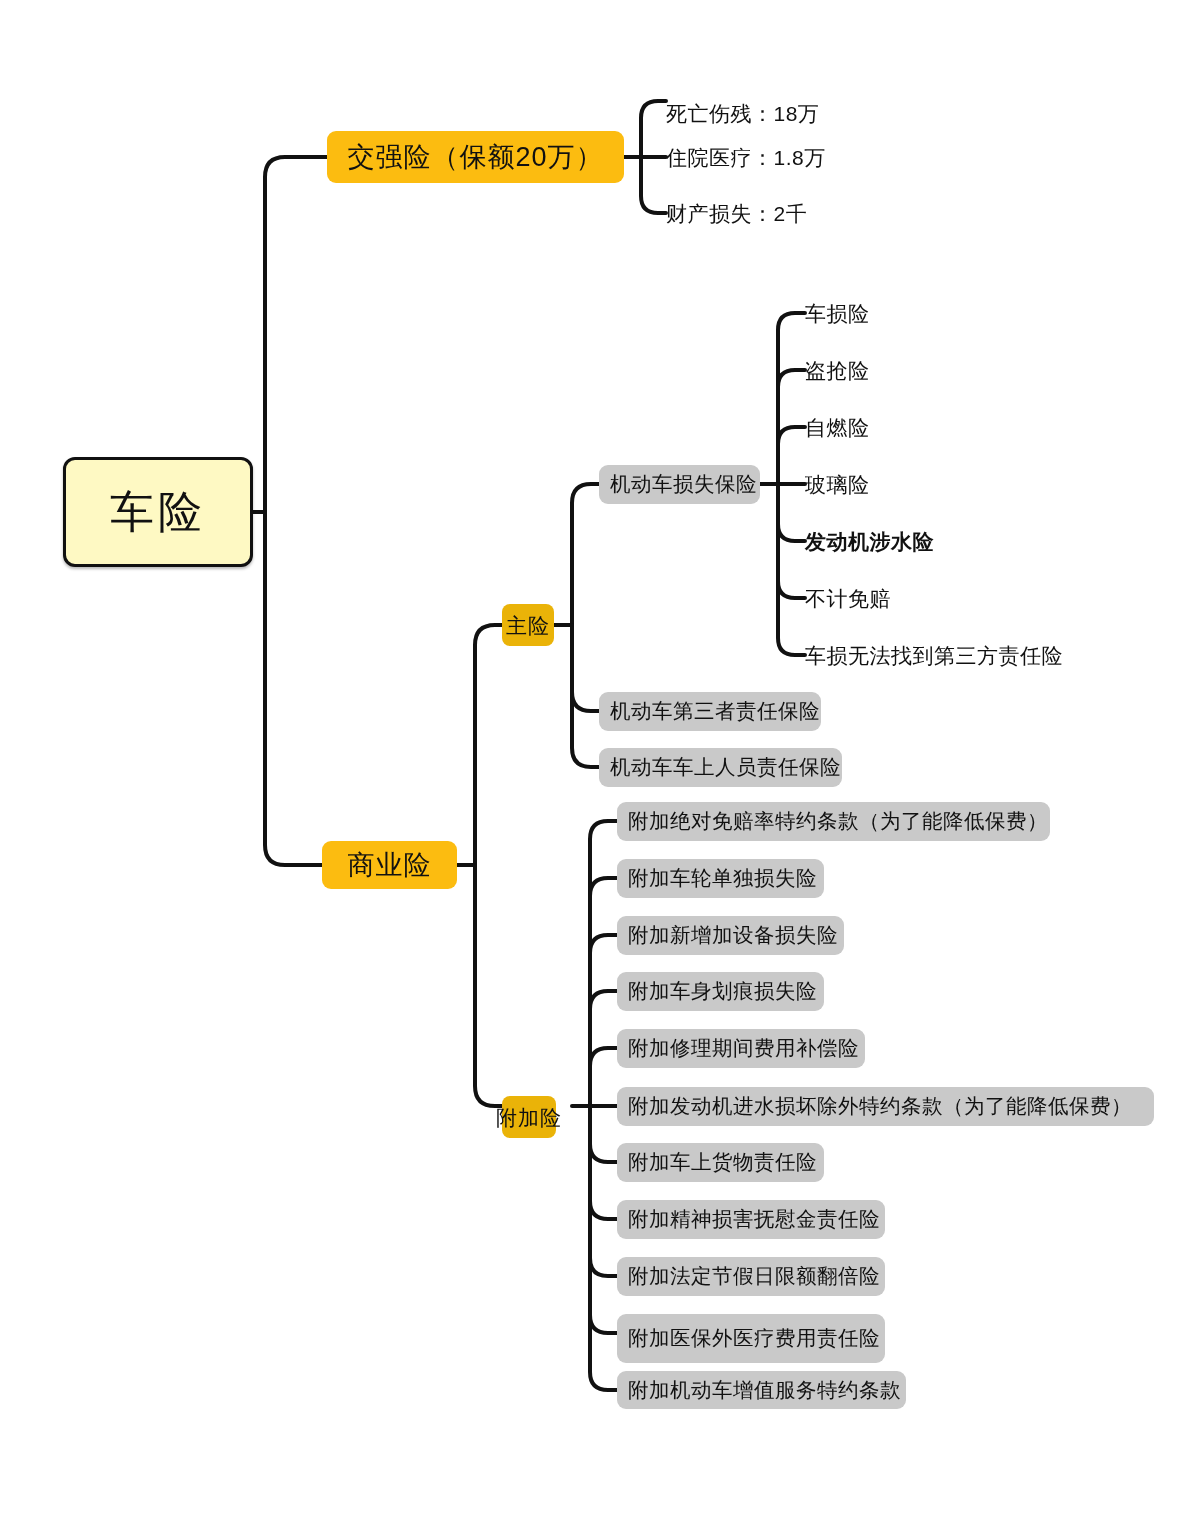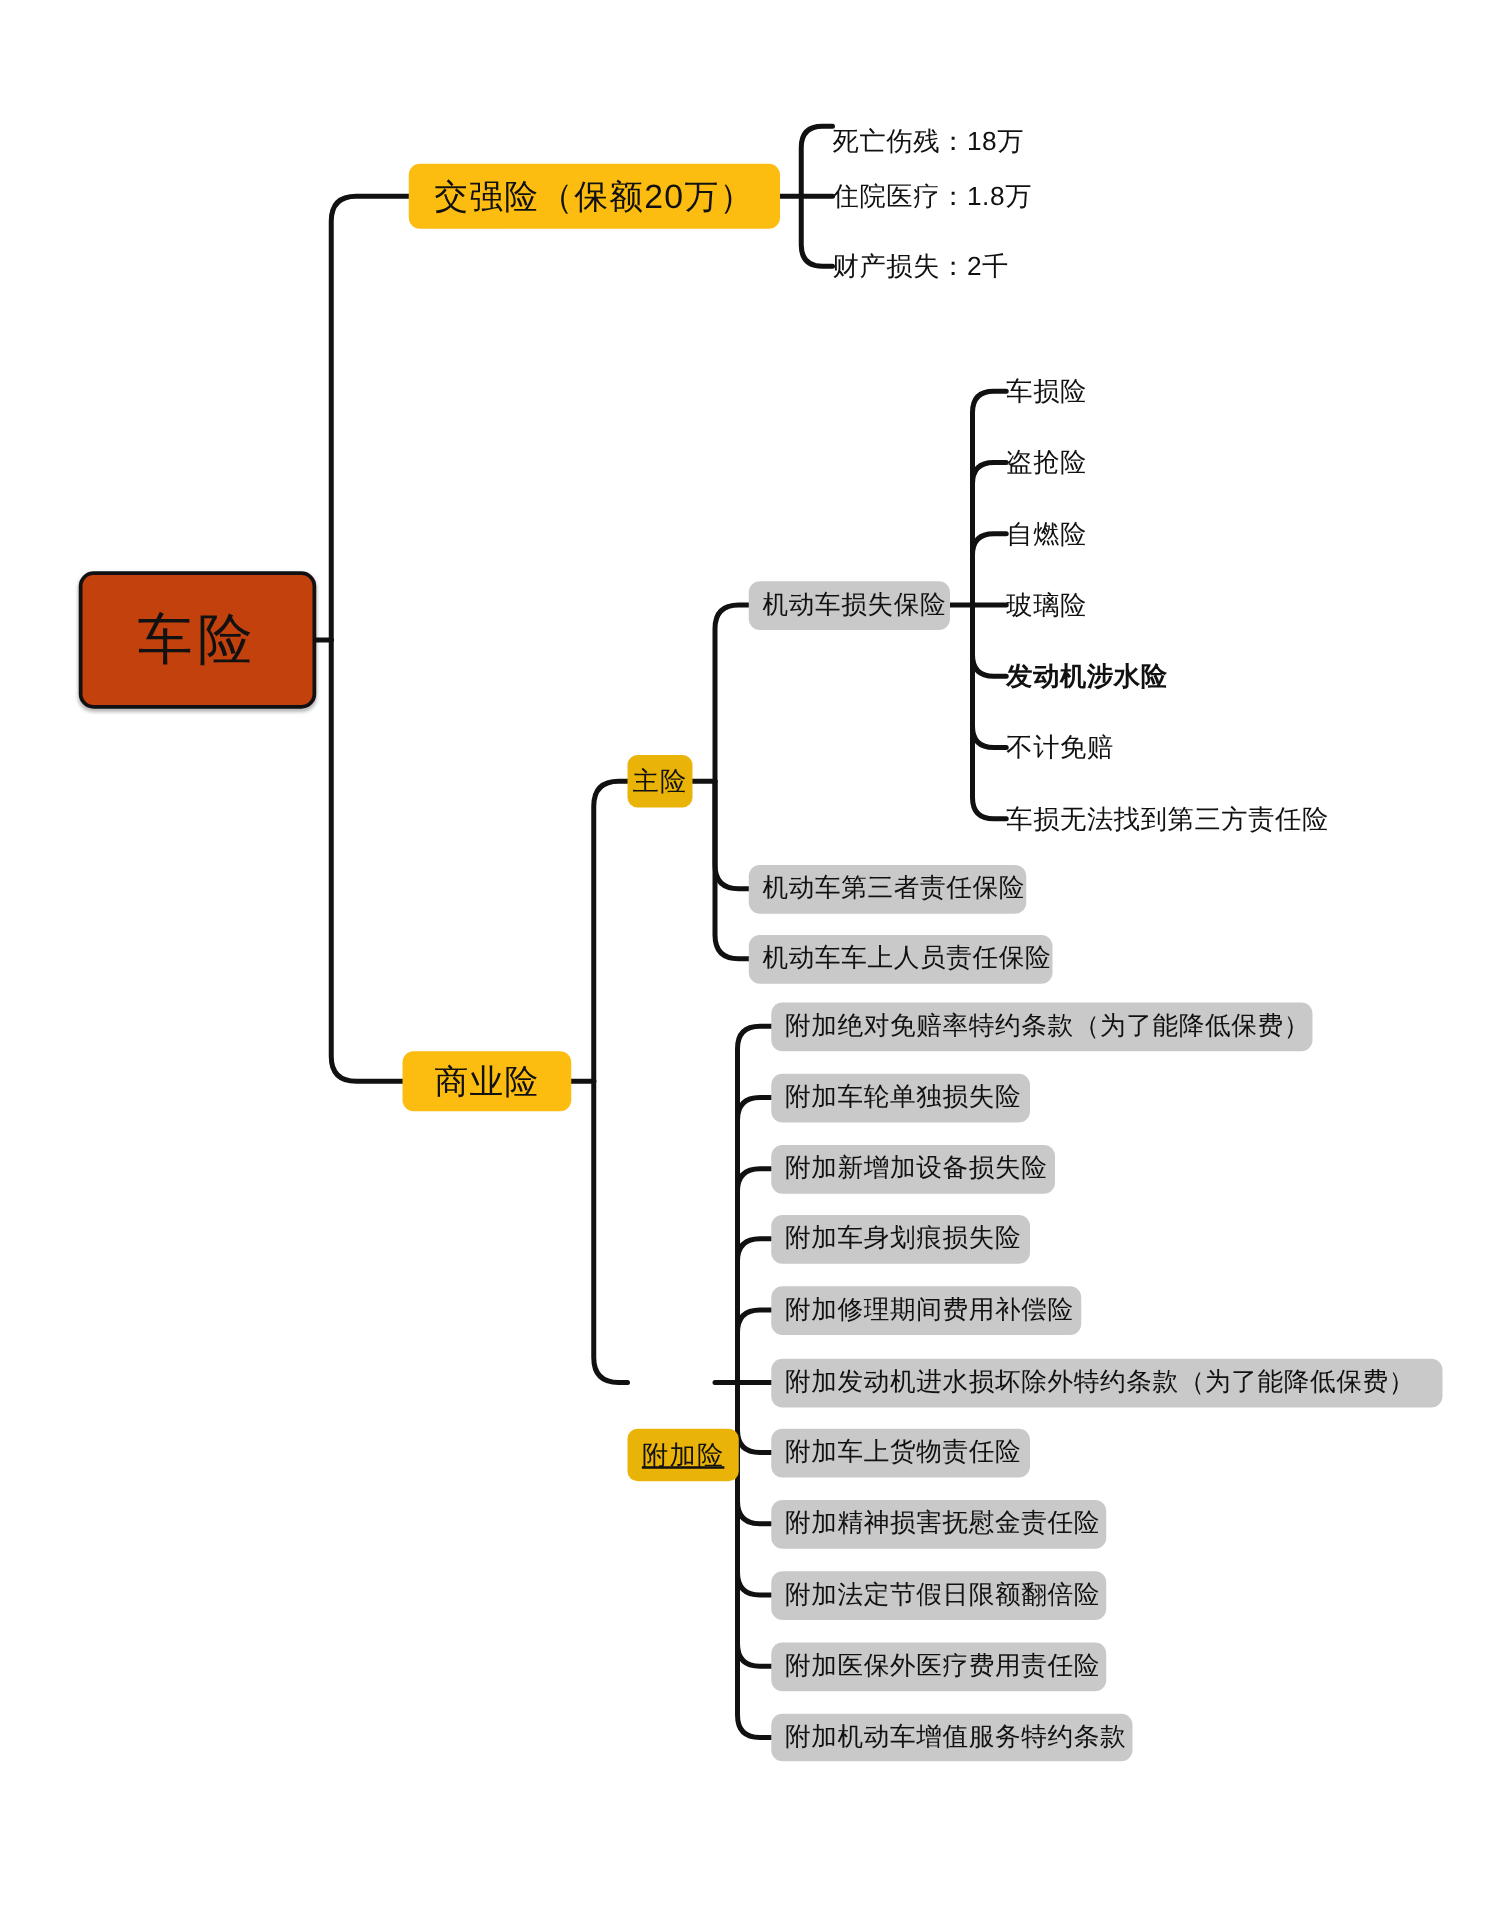--- a/index.html
+++ b/index.html
@@ -15,21 +15,21 @@
   .node{
     position:absolute;
     box-sizing:border-box;
     display:flex;align-items:center;justify-content:center;
     white-space:nowrap;
     color:#111111;
     line-height:1;
   }
   
   .n-root{
-    background:#c2410c;
+    background:#fef9c3;
     border:3px solid #111111;
     border-radius:12px;
     font-size:44px;
     letter-spacing:4px;
     box-shadow:0 2px 3px rgba(0,0,0,.28);
   }
   
   .n-l1{
     background:#fcbc10;
     border-radius:9px;
@@ -128,27 +128,27 @@
   <div class="node n-plain" style="left:805px;top:354px;width:300px;height:32px;">盗抢险</div>
   <div class="node n-plain" style="left:805px;top:411px;width:300px;height:32px;">自燃险</div>
   <div class="node n-plain" style="left:805px;top:468px;width:300px;height:32px;">玻璃险</div>
   <div class="node n-plain" style="left:805px;top:525px;width:300px;height:32px;font-weight:bold;">发动机涉水险</div>
   <div class="node n-plain" style="left:805px;top:582px;width:300px;height:32px;">不计免赔</div>
   <div class="node n-plain" style="left:805px;top:639px;width:340px;height:32px;">车损无法找到第三方责任险</div>
 
   <div class="node n-grey" style="left:599px;top:692px;width:222px;height:39px;">机动车第三者责任保险</div>
   <div class="node n-grey" style="left:599px;top:748px;width:243px;height:39px;">机动车车上人员责任保险</div>
 
-  <div class="node n-l2" style="left:502px;top:1143px;width:89px;height:42px;text-decoration:underline;">附加险</div>
+  <div class="node n-l2" style="left:502px;top:1096px;width:54px;height:42px;">附加险</div>
 
   <div class="node n-grey" style="left:617px;top:802px;width:433px;height:39px;">附加绝对免赔率特约条款（为了能降低保费）</div>
   <div class="node n-grey" style="left:617px;top:859px;width:207px;height:39px;">附加车轮单独损失险</div>
   <div class="node n-grey" style="left:617px;top:916px;width:227px;height:39px;">附加新增加设备损失险</div>
   <div class="node n-grey" style="left:617px;top:972px;width:207px;height:39px;">附加车身划痕损失险</div>
   <div class="node n-grey" style="left:617px;top:1029px;width:248px;height:39px;">附加修理期间费用补偿险</div>
   <div class="node n-grey" style="left:617px;top:1087px;width:537px;height:39px;">附加发动机进水损坏除外特约条款（为了能降低保费）</div>
   <div class="node n-grey" style="left:617px;top:1143px;width:207px;height:39px;">附加车上货物责任险</div>
   <div class="node n-grey" style="left:617px;top:1200px;width:268px;height:39px;">附加精神损害抚慰金责任险</div>
   <div class="node n-grey" style="left:617px;top:1257px;width:268px;height:39px;">附加法定节假日限额翻倍险</div>
-  <div class="node n-grey" style="left:617px;top:1314px;width:268px;height:39px;">附加医保外医疗费用责任险</div>
+  <div class="node n-grey" style="left:617px;top:1314px;width:268px;height:49px;">附加医保外医疗费用责任险</div>
   <div class="node n-grey" style="left:617px;top:1371px;width:289px;height:38px;">附加机动车增值服务特约条款</div>
 
 </div>
 
 </body></html>

